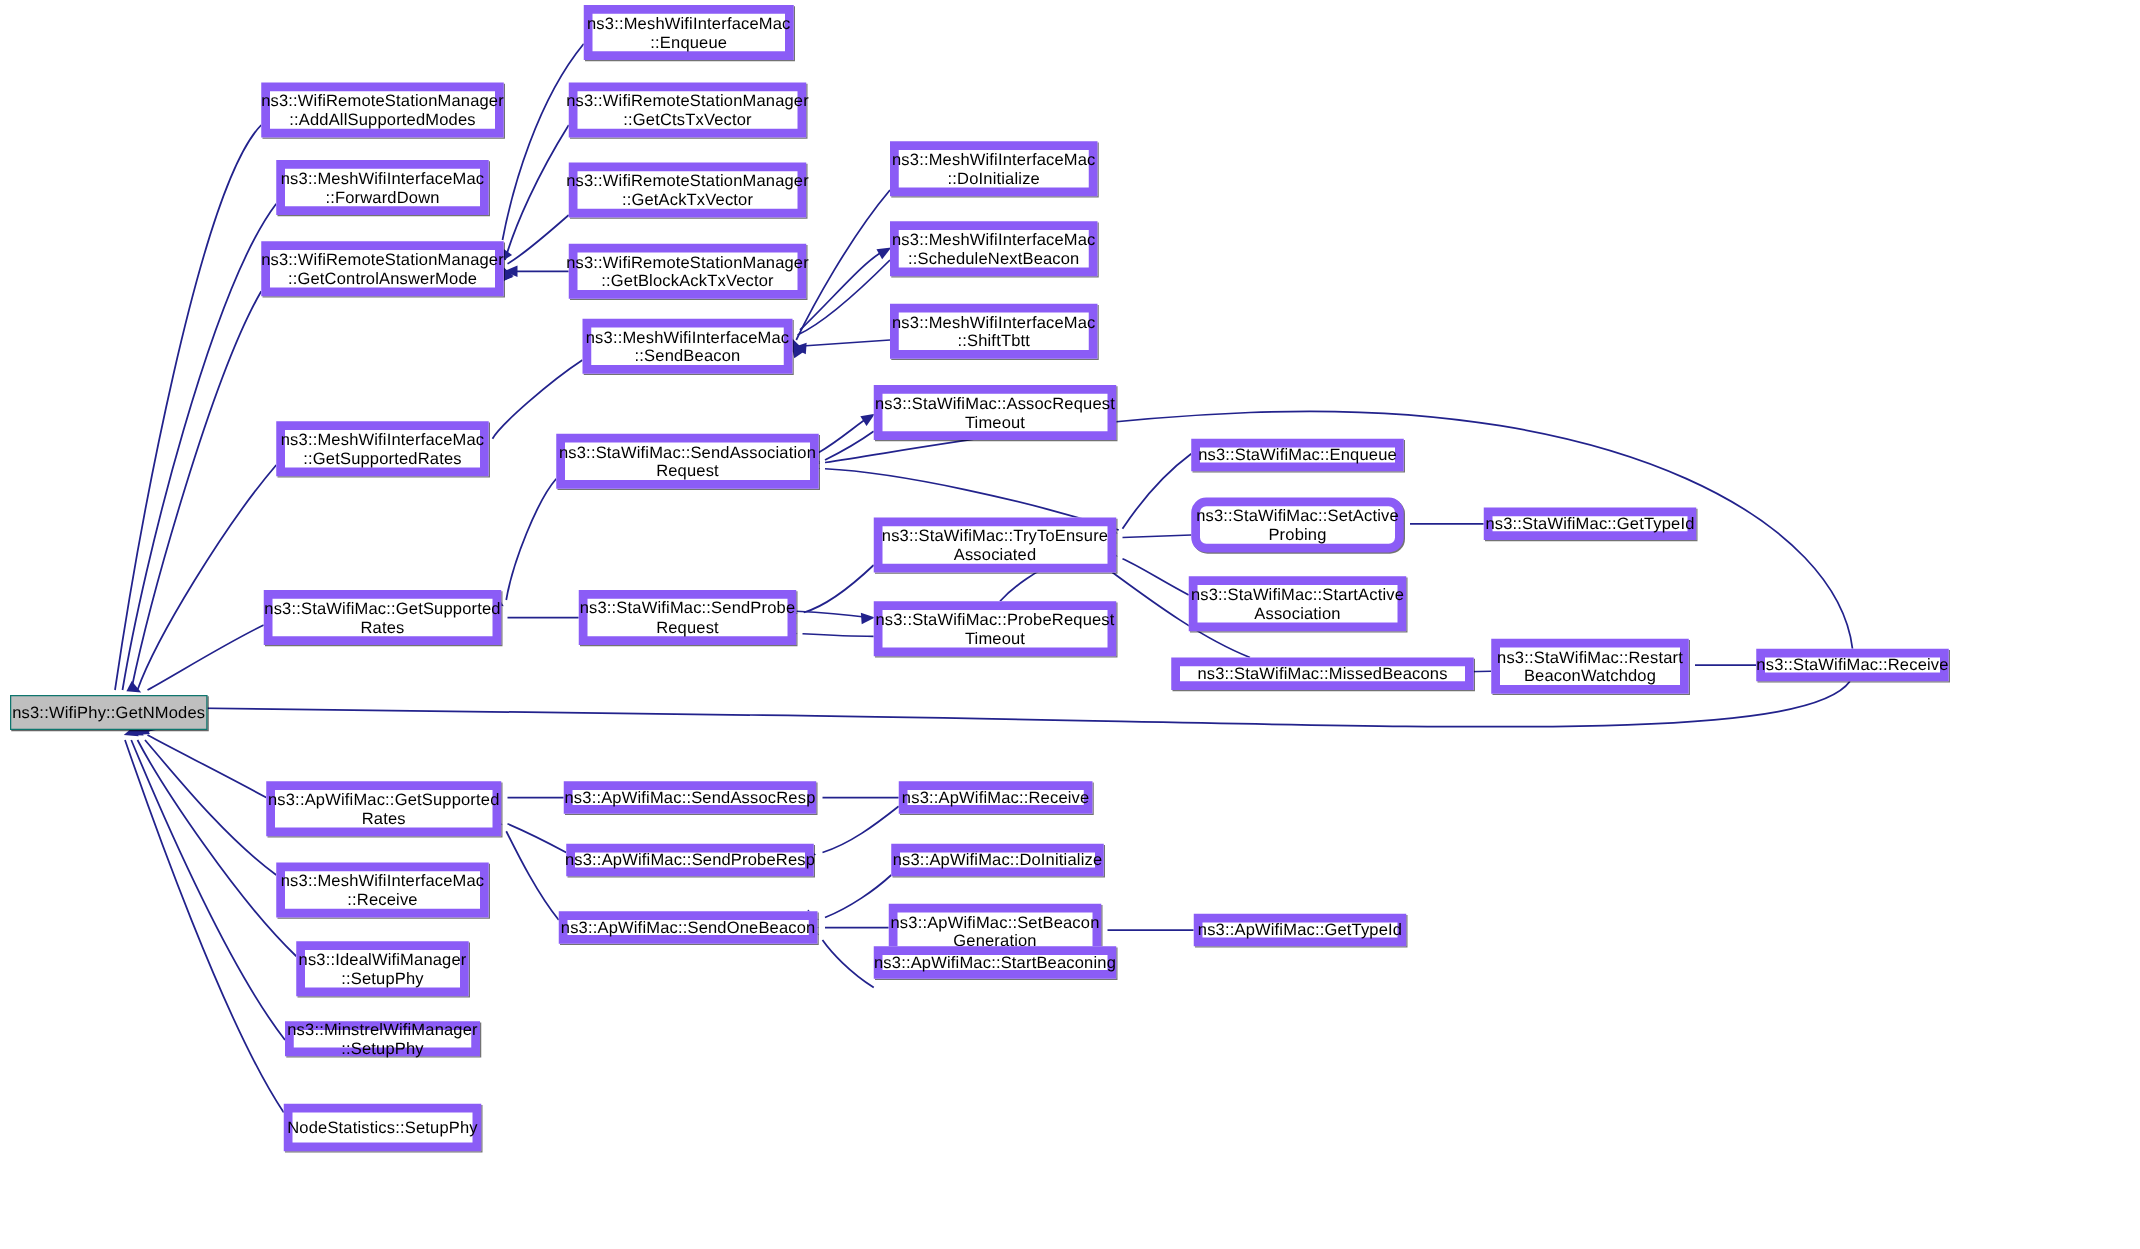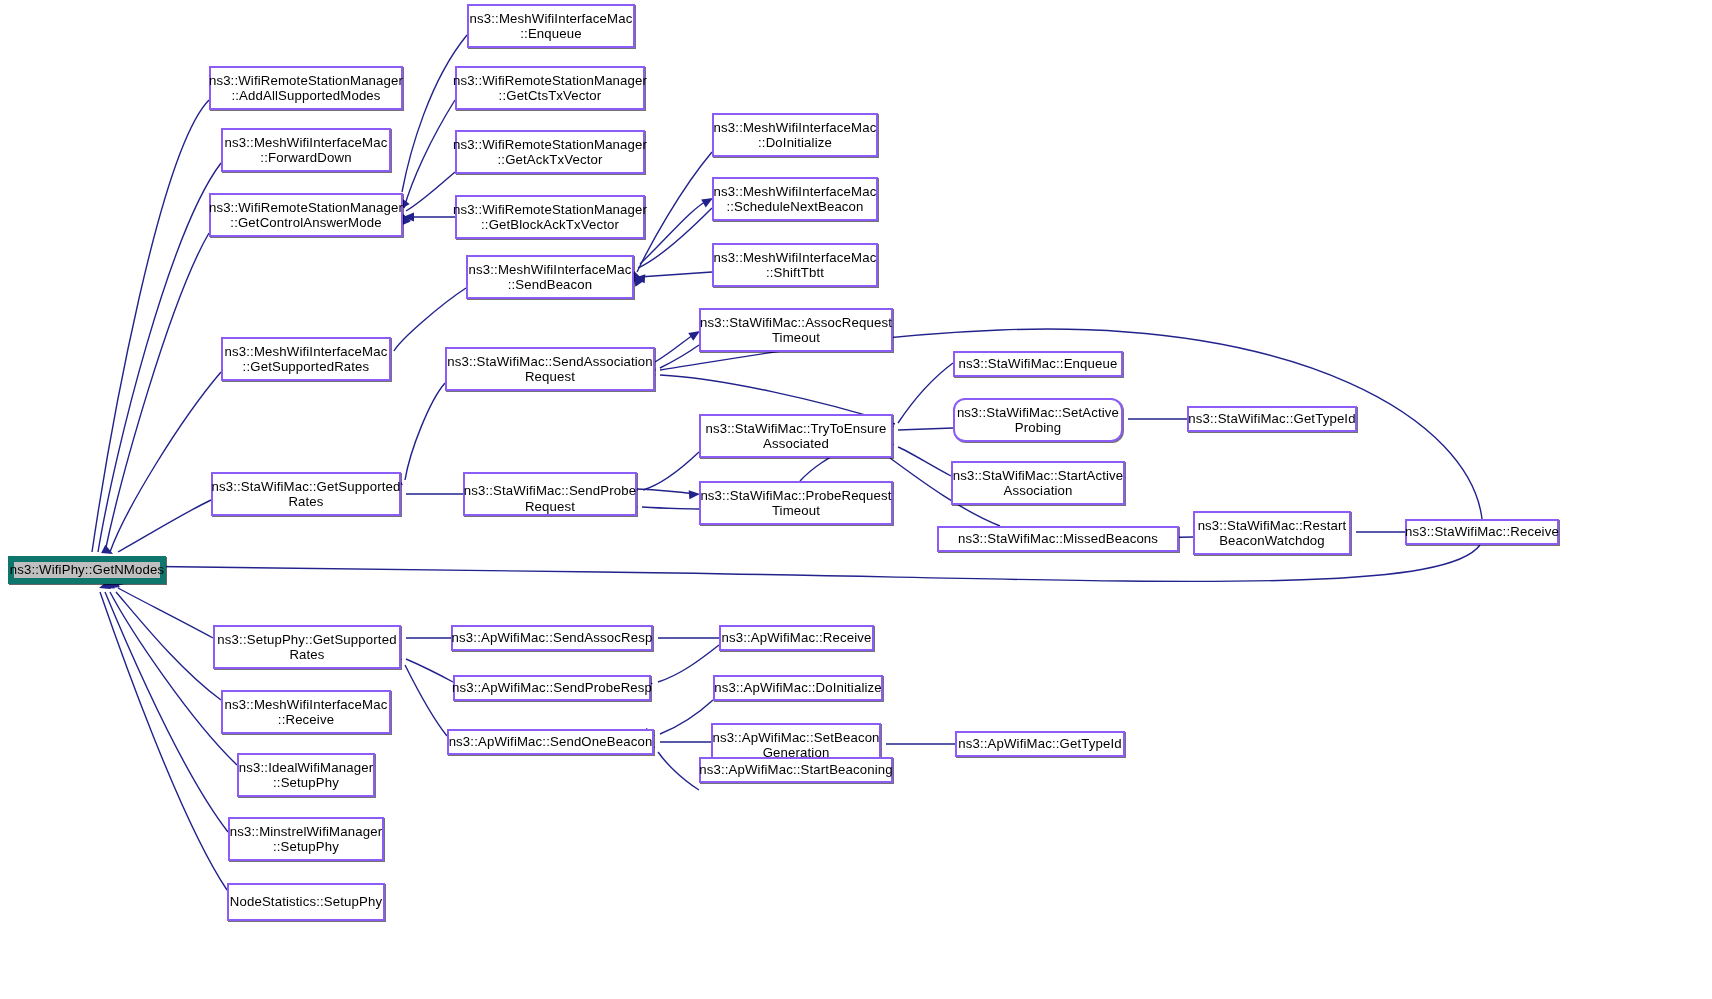--- a/index.html
+++ b/index.html
@@ -22,38 +22,38 @@
     position: absolute;
     left: 0;
     top: 0;
     width: 1712px;
     height: 999px;
     pointer-events: none;
   }
   .node {
     position: absolute;
     box-sizing: border-box;
-    border: 2px solid #8b5cf6;
+    border: 7px solid #8b5cf6;
     background: #ffffff;
     color: #000000;
     font-family: "Liberation Sans", sans-serif;
     font-size: 13.2px;
     line-height: 15.5px;
     letter-spacing: 0.15px;
     display: flex;
     align-items: center;
     justify-content: center;
     text-align: center;
     white-space: pre-line;
     z-index: 5;
     box-shadow: 1px 1px 0px rgba(0,0,0,0.55);
   }
   .node.highlight {
     background: #bfbfbf;
-    border: 6px solid #0f766e;
+    border: 1px solid #0f766e;
     box-shadow: 1px 1px 0px rgba(0,0,0,0.6);
   }
 </style>
 </head>
 <body>
 
 <div id="canvas">
   <svg id="edge-layer" viewBox="0 0 1712 999" xmlns="http://www.w3.org/2000/svg">
       <path d="M 209,100 C 160,150 110,430 92,552" fill="none" stroke="#22228c" stroke-width="1.4"></path>
       <polygon points="0,0 -4.6,11 4.6,11" fill="#22228c" transform="translate(92,556) rotate(25.783100780887047)"></polygon>
@@ -188,27 +188,27 @@
     <div class="node" style="left: 211px; top: 472px; width: 190px; height: 44px;"><span>ns3::StaWifiMac::GetSupported
 Rates</span></div>
     <div class="node" style="left: 463px; top: 472px; width: 174px; height: 44px; align-items: flex-end;"><span>ns3::StaWifiMac::SendProbe
 Request</span></div>
     <div class="node" style="left: 699px; top: 481px; width: 194px; height: 44px;"><span>ns3::StaWifiMac::ProbeRequest
 Timeout</span></div>
     <div class="node" style="left: 937px; top: 526px; width: 242px; height: 26px;"><span>ns3::StaWifiMac::MissedBeacons</span></div>
     <div class="node" style="left: 1193px; top: 511px; width: 158px; height: 44px;"><span>ns3::StaWifiMac::Restart
 BeaconWatchdog</span></div>
     <div class="node" style="left: 1405px; top: 519px; width: 154px; height: 26px;"><span>ns3::StaWifiMac::Receive</span></div>
-    <div class="node" style="left: 213px; top: 625px; width: 188px; height: 44px;"><span>ns3::SetupPhy::GetSupported
+    <div class="node" style="left: 213px; top: 625px; width: 188px; height: 44px;"><span>ns3::ApWifiMac::GetSupported
 Rates</span></div>
     <div class="node" style="left: 221px; top: 690px; width: 170px; height: 44px;"><span>ns3::MeshWifiInterfaceMac
 ::Receive</span></div>
     <div class="node" style="left: 237px; top: 753px; width: 138px; height: 44px;"><span>ns3::IdealWifiManager
 ::SetupPhy</span></div>
-    <div class="node" style="left: 228px; top: 817px; width: 156px; height: 44px;"><span>ns3::MinstrelWifiManager
+    <div class="node" style="left: 228px; top: 817px; width: 156px; height: 28px;"><span>ns3::MinstrelWifiManager
 ::SetupPhy</span></div>
     <div class="node" style="left: 227px; top: 883px; width: 158px; height: 38px;"><span>NodeStatistics::SetupPhy</span></div>
     <div class="node" style="left: 451px; top: 625px; width: 202px; height: 26px;"><span>ns3::ApWifiMac::SendAssocResp</span></div>
     <div class="node" style="left: 453px; top: 675px; width: 198px; height: 26px;"><span>ns3::ApWifiMac::SendProbeResp</span></div>
     <div class="node" style="left: 447px; top: 729px; width: 207px; height: 26px;"><span>ns3::ApWifiMac::SendOneBeacon</span></div>
     <div class="node" style="left: 719px; top: 625px; width: 155px; height: 26px;"><span>ns3::ApWifiMac::Receive</span></div>
     <div class="node" style="left: 713px; top: 675px; width: 170px; height: 26px;"><span>ns3::ApWifiMac::DoInitialize</span></div>
     <div class="node" style="left: 711px; top: 723px; width: 170px; height: 44px;"><span>ns3::ApWifiMac::SetBeacon
 Generation</span></div>
     <div class="node" style="left: 699px; top: 757px; width: 194px; height: 26px;"><span>ns3::ApWifiMac::StartBeaconing</span></div>

